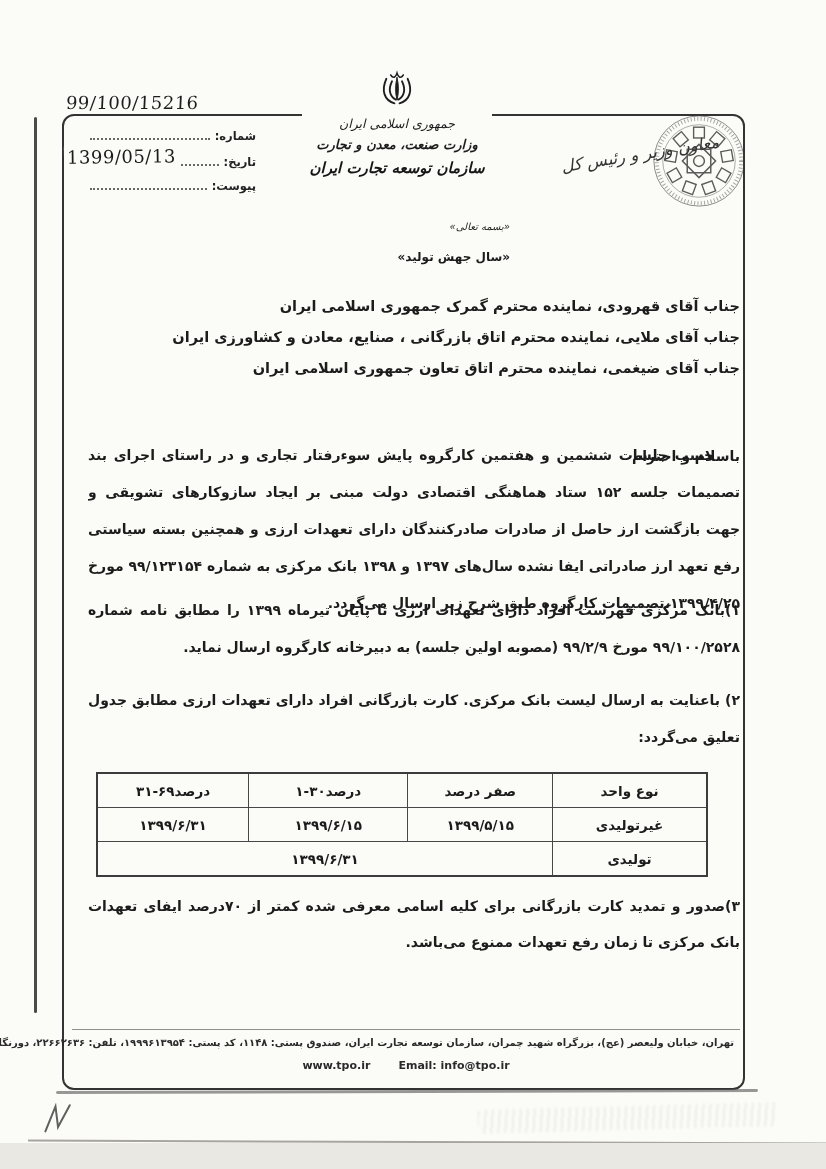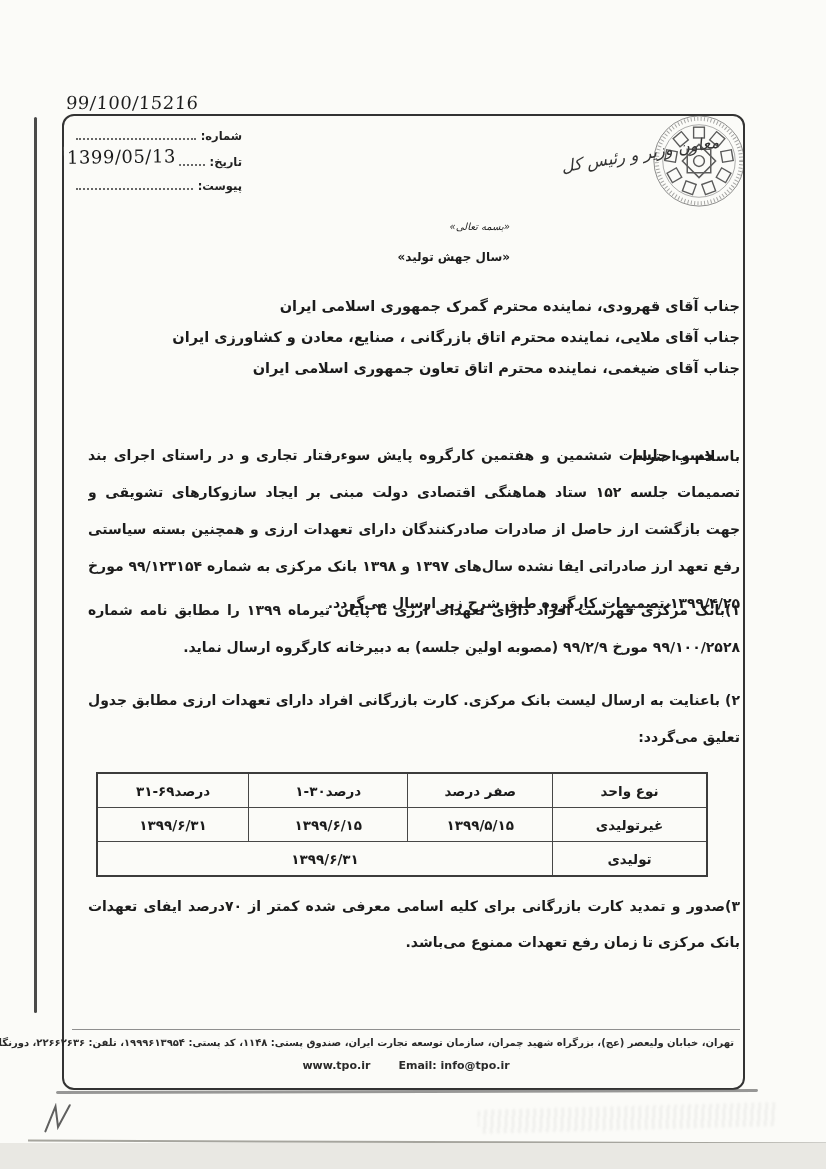--- a/index.html
+++ b/index.html
@@ -24,21 +24,21 @@
 
   
   .frame{position:absolute;left:62px;top:114px;width:679px;height:972px;
     border:2px solid #333;border-radius:12px;}
   .frame-shadow{position:absolute;left:56px;top:1090px;width:702px;height:3px;background:#555;
     opacity:.6;border-radius:3px;transform:rotate(-.15deg);}
 
   
   .ref-number{position:absolute;left:66px;top:92px;font-family:"DejaVu Serif", serif;
     font-size:18px;letter-spacing:.5px;color:#1d1d1d;transform:skewX(-3deg);}
-  .field-row{position:absolute;left:72px;width:170px;height:16px;display:flex;direction:rtl;align-items:center;}
+  .field-row{position:absolute;left:86px;width:170px;height:16px;display:flex;direction:rtl;align-items:center;}
   .field-row .lbl{font-size:11.5px;font-weight:bold;color:#222;white-space:nowrap;}
   .field-row .dots{flex:1;border-bottom:2px dotted #666;height:1px;margin-left:4px;margin-right:5px;transform:translateY(2px);}
   .row-number{top:128px;}
   .row-date{top:154px;}
   .row-attachment{top:178px;}
   .date-stamp{position:absolute;left:64px;top:146px;font-family:"DejaVu Serif", serif;
     font-size:18px;color:#1b1b1b;letter-spacing:.5px;background:#fbfbf8;padding:0 3px;
     transform:rotate(-.8deg);z-index:5;}
 
   
@@ -109,20 +109,35 @@
   <div class="field-row row-date">
     <span class="lbl">تاریخ:</span>
     <span class="dots"></span>
   </div>
   <div class="field-row row-attachment">
     <span class="lbl">پیوست:</span>
     <span class="dots"></span>
   </div>
   <div class="date-stamp">1399/05/13</div>
 
+  <div class="header-center">
+    <svg class="emblem" width="38" height="44" viewBox="0 0 60 70">
+      <g fill="none" stroke="#1e1e1e" stroke-width="3" stroke-linecap="round">
+        <path d="M20 8 C24 14 28 12 30 5 C32 12 36 14 40 8" stroke-width="2.5"></path>
+        <path d="M30 12 C27 24 27 36 30 48 C33 36 33 24 30 12" fill="#1e1e1e" stroke-width="1.5"></path>
+        <path d="M22 18 C16 30 18 42 28 47"></path>
+        <path d="M38 18 C44 30 42 42 32 47"></path>
+        <path d="M13 14 C5 32 9 48 26 53"></path>
+        <path d="M47 14 C55 32 51 48 34 53"></path>
+      </g>
+    </svg>
+    <div class="h-line1">جمهوری اسلامی ایران</div>
+    <div class="h-line2">وزارت صنعت، معدن و تجارت</div>
+    <div class="h-line3">سازمان توسعه تجارت ایران</div>
+  </div>
 
   <div class="handwritten-note">معاون وزیر و رئیس کل</div>
 
   <svg class="org-seal" width="98" height="98" viewBox="0 0 100 100">
     <g transform="translate(50,50)" fill="none" stroke="#3f3f3f">
       <circle r="46" stroke-width="1" opacity=".7"></circle>
       <circle r="43" stroke-width="4" stroke-dasharray="1 2.4" opacity=".55"></circle>
       <circle r="37" stroke-width="1" opacity=".5"></circle>
       <g stroke-width="1.4">
         <rect x="-5.5" y="-34.5" width="11" height="11" transform="rotate(0)"></rect>

